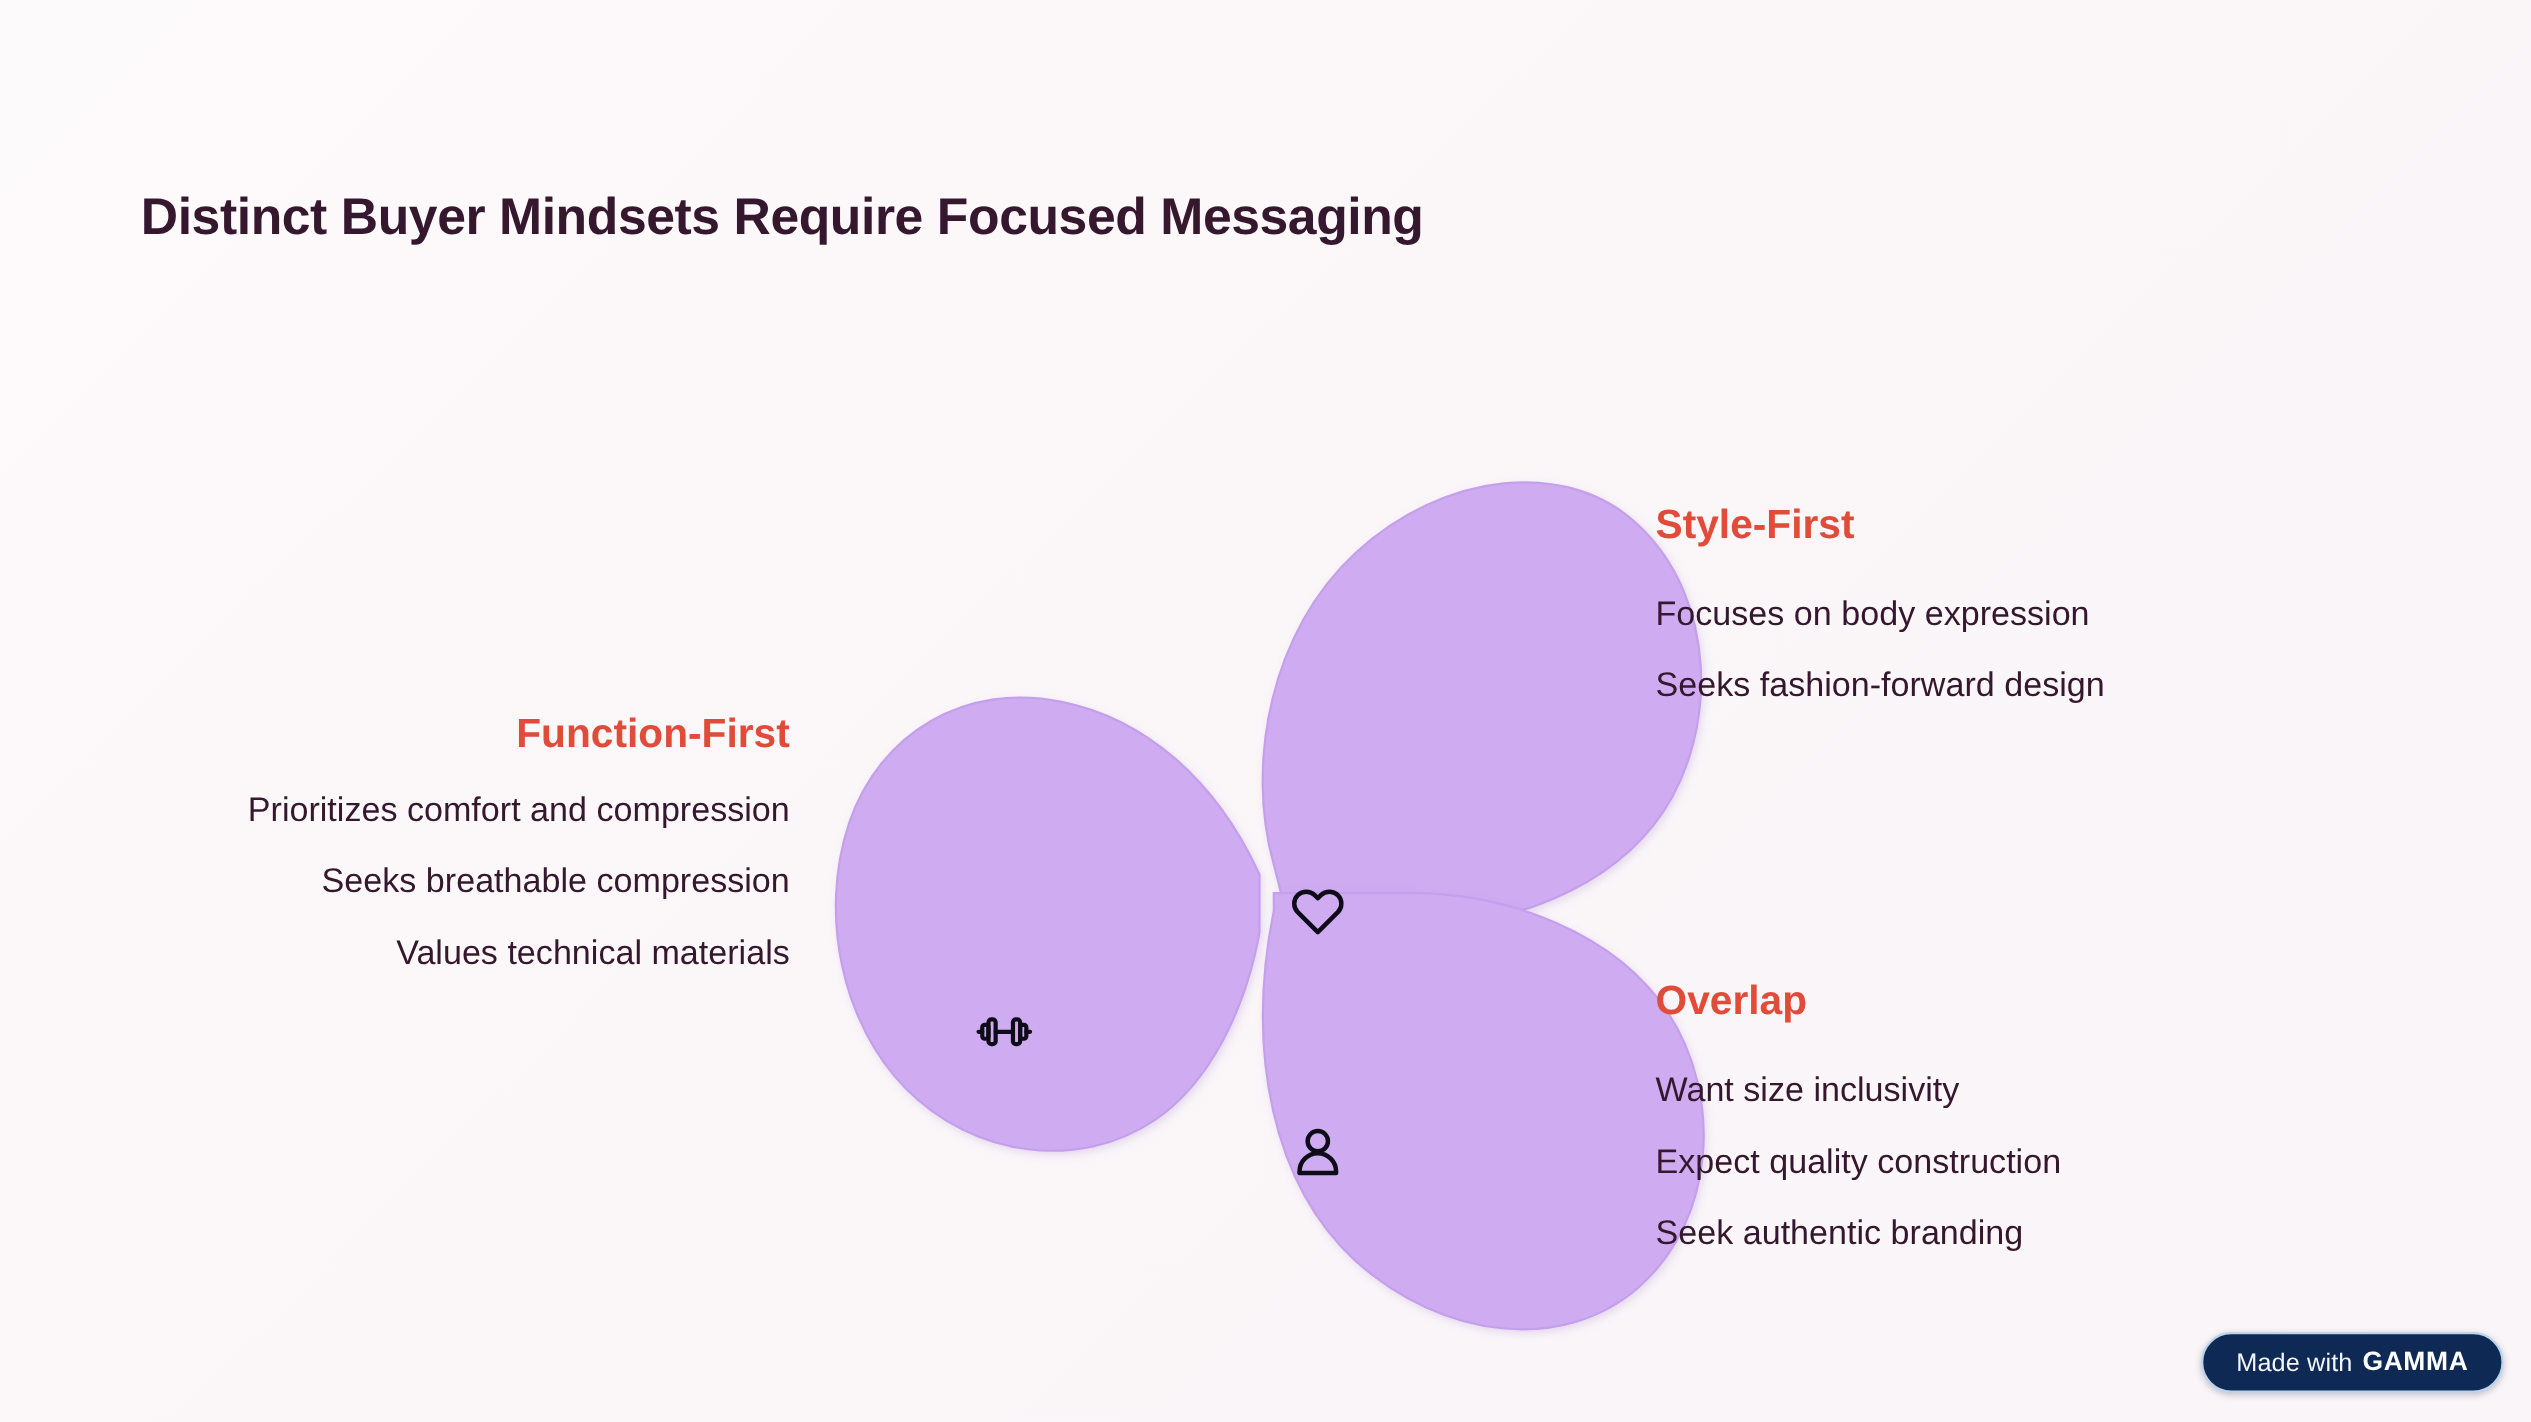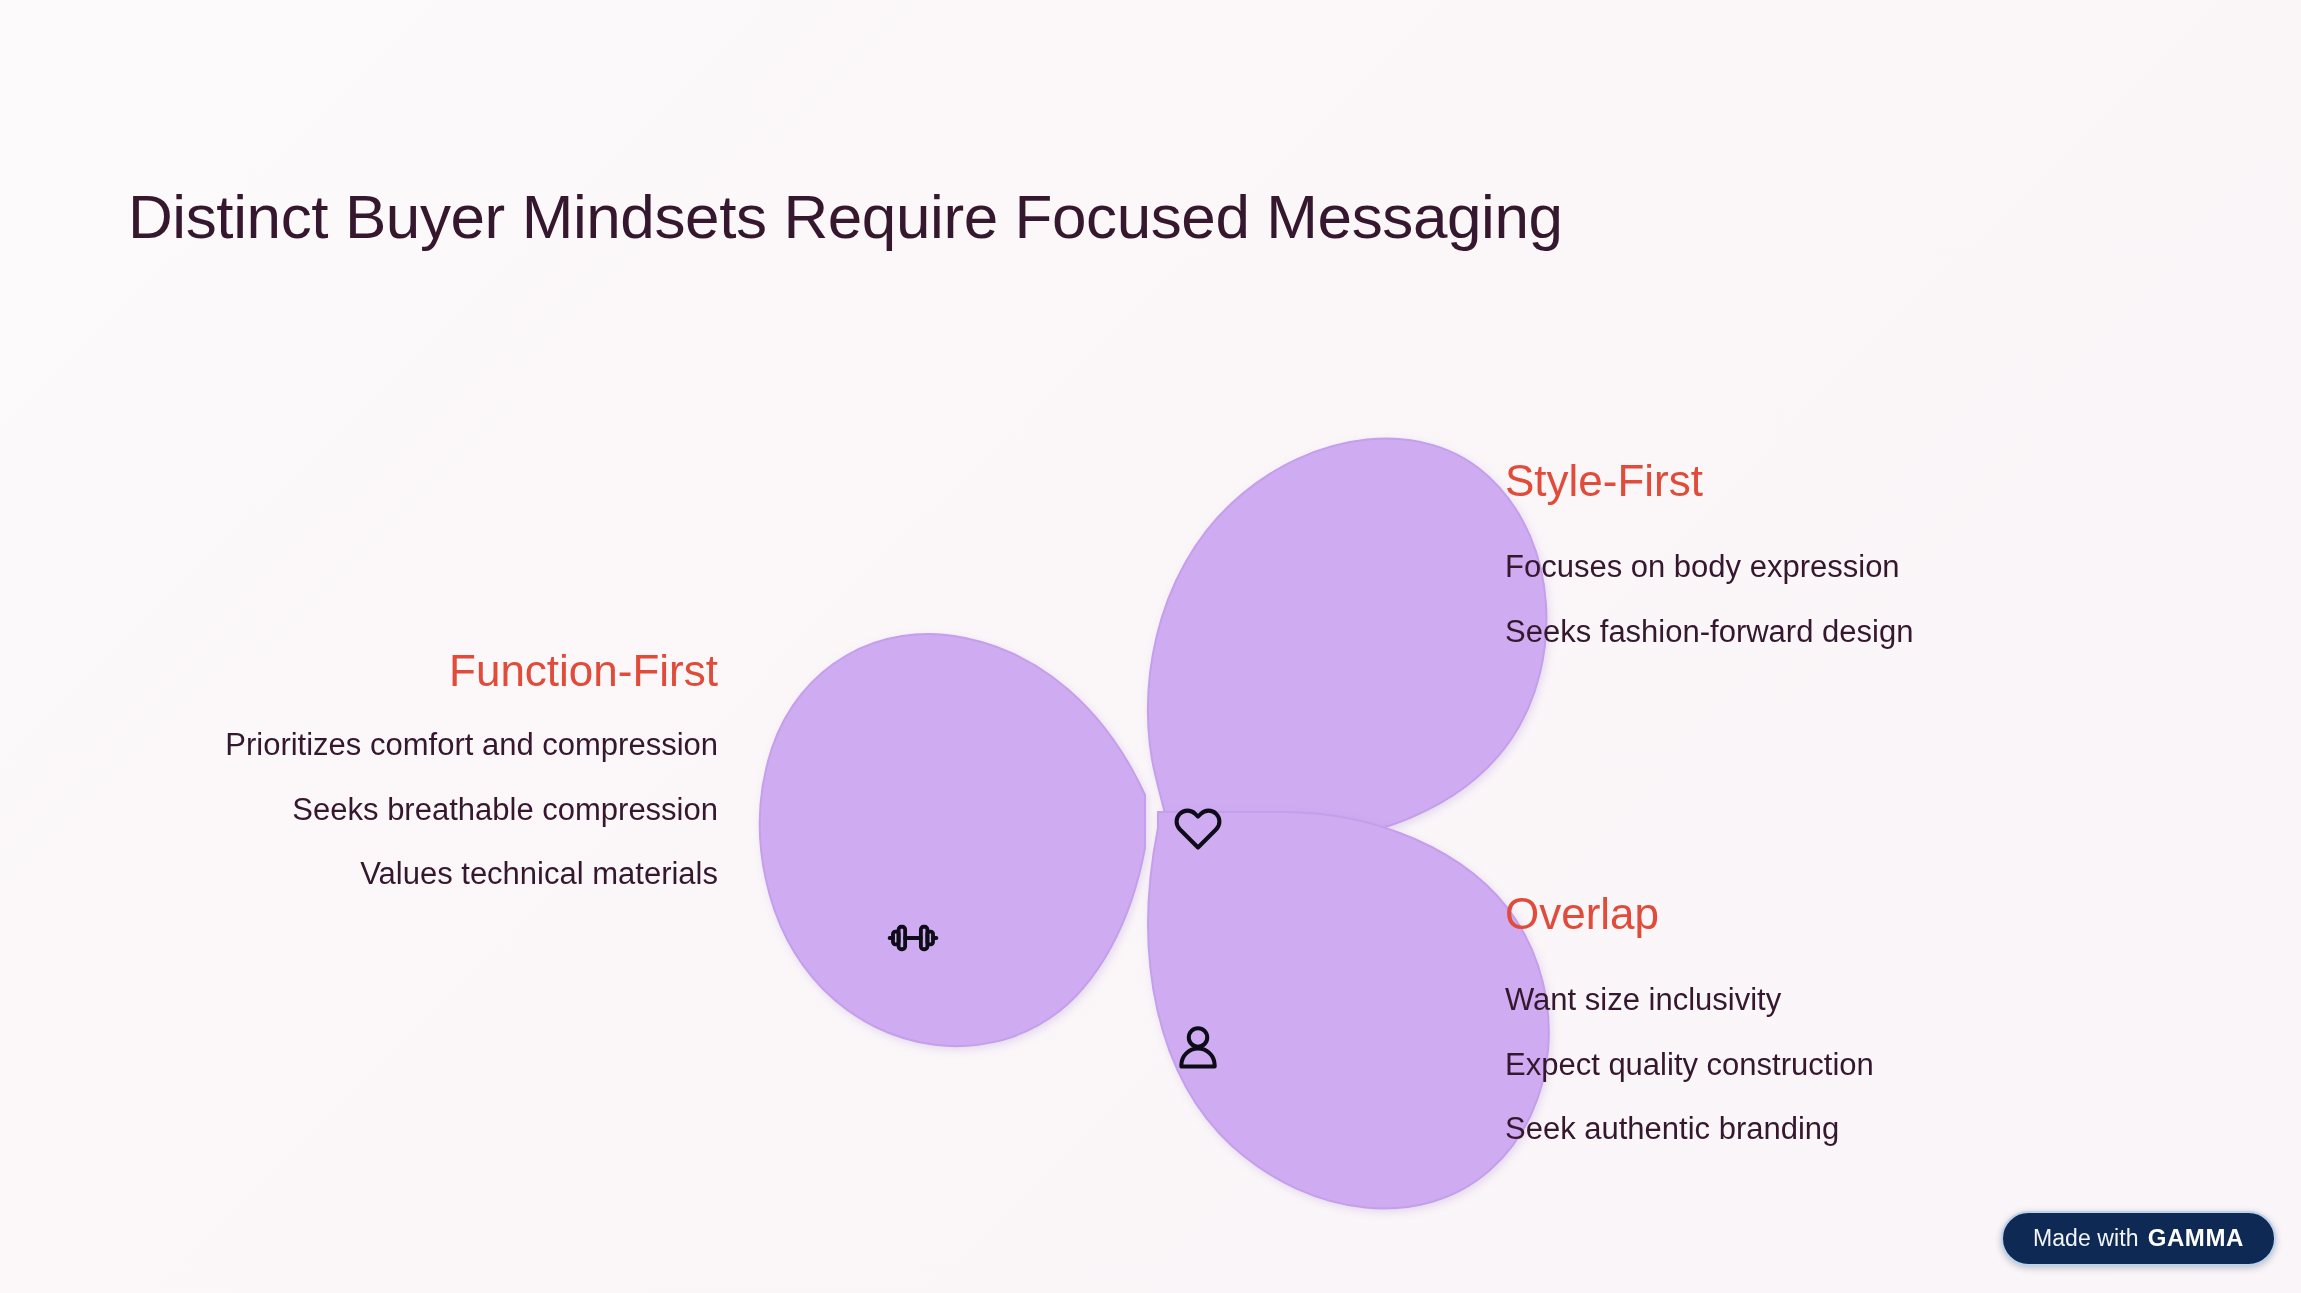--- a/index.html
+++ b/index.html
@@ -20,23 +20,23 @@
     inset: 0;
     background: linear-gradient(135deg, #fdfafc 0%, #fbf7f9 45%, #faf5f8 100%);
     overflow: hidden;
   }
 
   
   #page-title {
     position: absolute;
     left: 128px;
     top: 140px;
-    font-size: 62px;
+    font-size: 47px;
     line-height: 1.12;
-    font-weight: 400;
+    font-weight: 700;
     letter-spacing: -0.4px;
     color: #35172e;
     white-space: nowrap;
   }
 
   
   #flower {
     position: absolute;
     left: 760px;
     top: 408px;
@@ -63,22 +63,22 @@
   }
   #icon-function { left: 126px; top: 503px; }
   #icon-style    { left: 411px; top: 394px; }
   #icon-overlap  { left: 411px; top: 613px; }
 
   
   .group {
     position: absolute;
   }
   .group-heading {
-    font-size: 44px;
-    font-weight: 400;
+    font-size: 37px;
+    font-weight: 700;
     color: #e04b3a;
     line-height: 1.2;
     white-space: nowrap;
   }
   .group-item {
     font-size: 31px;
     font-weight: 400;
     color: #35172e;
     line-height: 1.25;
     white-space: nowrap;

